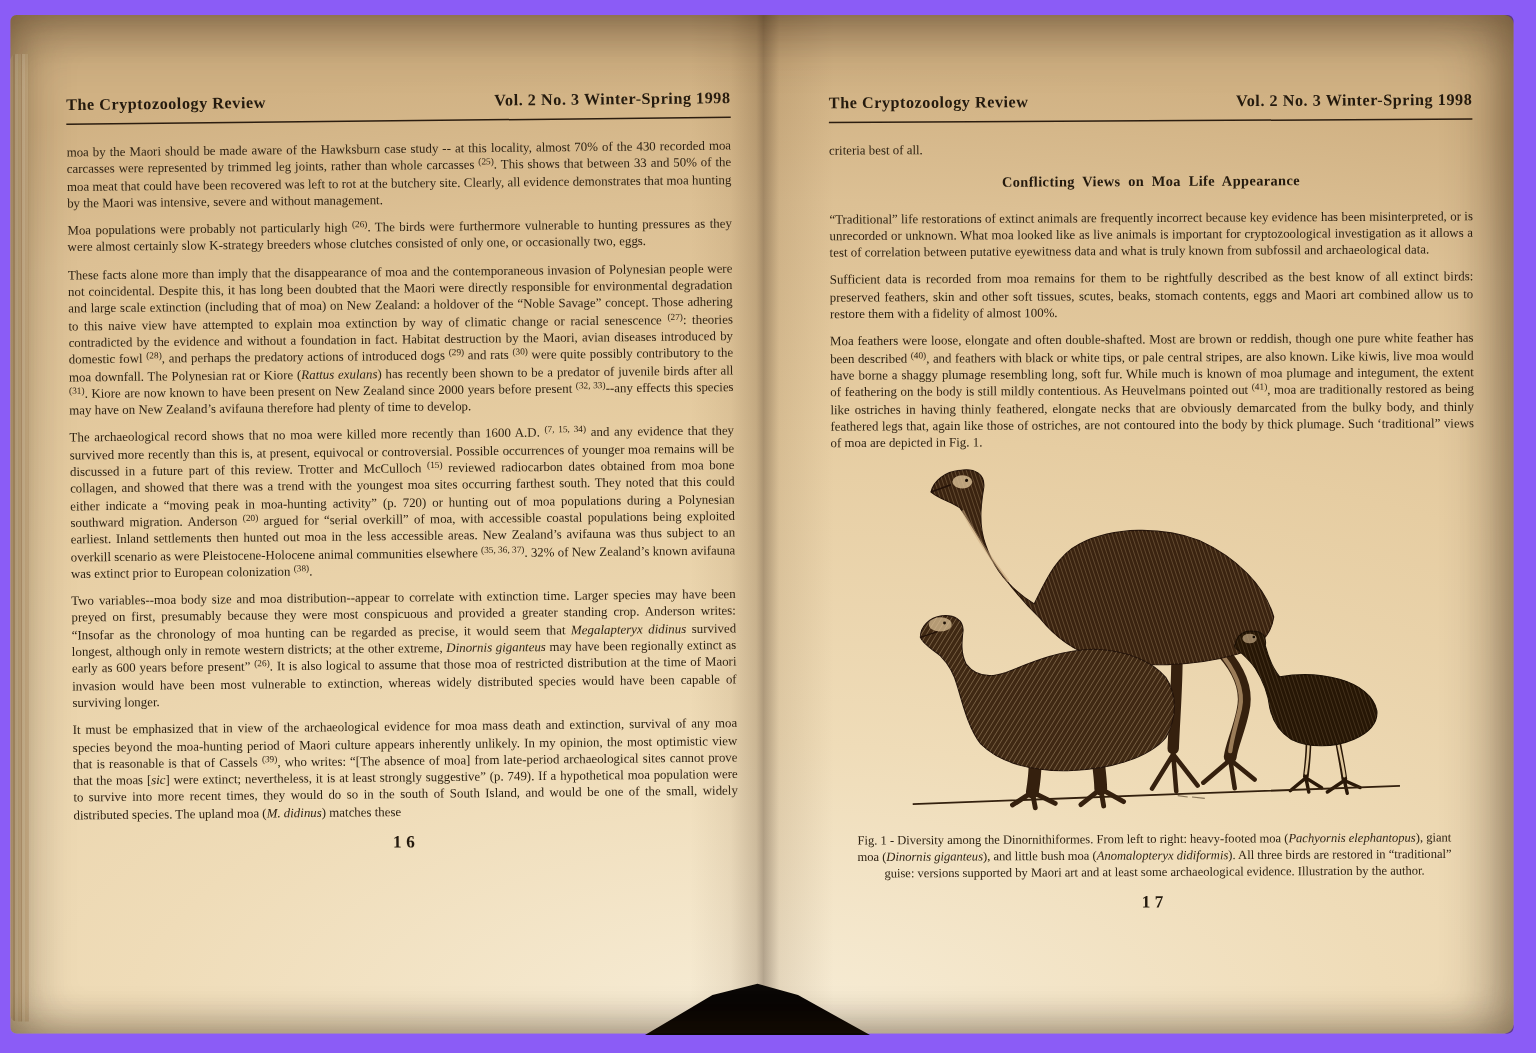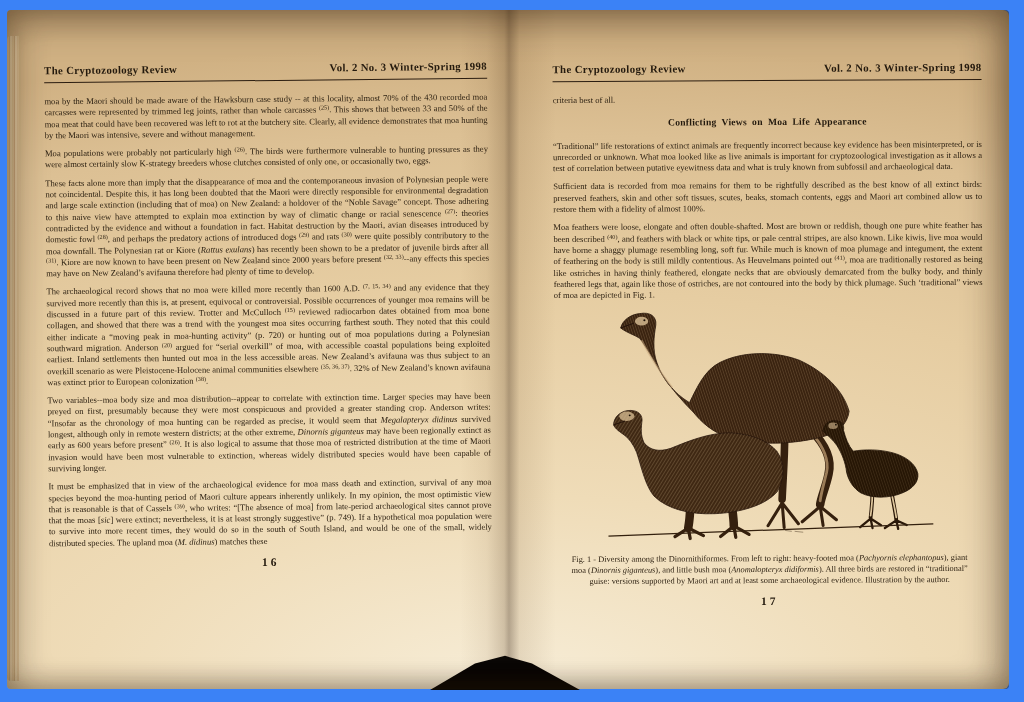--- a/index.html
+++ b/index.html
@@ -1,17 +1,17 @@
 <!DOCTYPE html>
 <html><head>
 <meta charset="utf-8">
 <style>
   html,body{margin:0;padding:0;width:1024px;height:702px;overflow:hidden;
     background:#0b0806;font-family:"Liberation Serif","DejaVu Serif",serif;}
-  .photo{position:relative;width:1024px;height:702px;background:#3b82f6;}
+  .photo{position:relative;width:1024px;height:702px;background:#8b5cf6;}
   .book{position:absolute;left:7px;top:10px;right:15px;bottom:13px;
     background:radial-gradient(140% 95% at 50% 100%, #f7edd7 0%, #efdcb8 30%, #e6cda2 62%, #dcc094 86%, #d0b183 100%);
     border-radius:4px 6px 6px 4px;}
   .book::after{content:"";position:absolute;inset:0;border-radius:4px;pointer-events:none;
     box-shadow:inset 0 16px 34px rgba(46,26,8,.28), inset 0 -8px 20px rgba(46,26,8,.14),
                inset 16px 0 30px rgba(46,26,8,.16), inset -18px 0 32px rgba(46,26,8,.24);}
   .edge-left{position:absolute;left:0;top:26px;bottom:8px;width:12px;border-radius:4px 0 0 4px;
     background:repeating-linear-gradient(90deg,#dcc094 0 2px,#c9a97c 2px 3px,#e7d0a8 3px 5px);opacity:.85;}
   .gutter{position:absolute;left:50%;top:0;bottom:0;width:96px;transform:translateX(-50%);pointer-events:none;
     background:linear-gradient(90deg,rgba(0,0,0,0) 0%,rgba(100,66,30,.08) 28%,rgba(76,48,20,.22) 46%,

